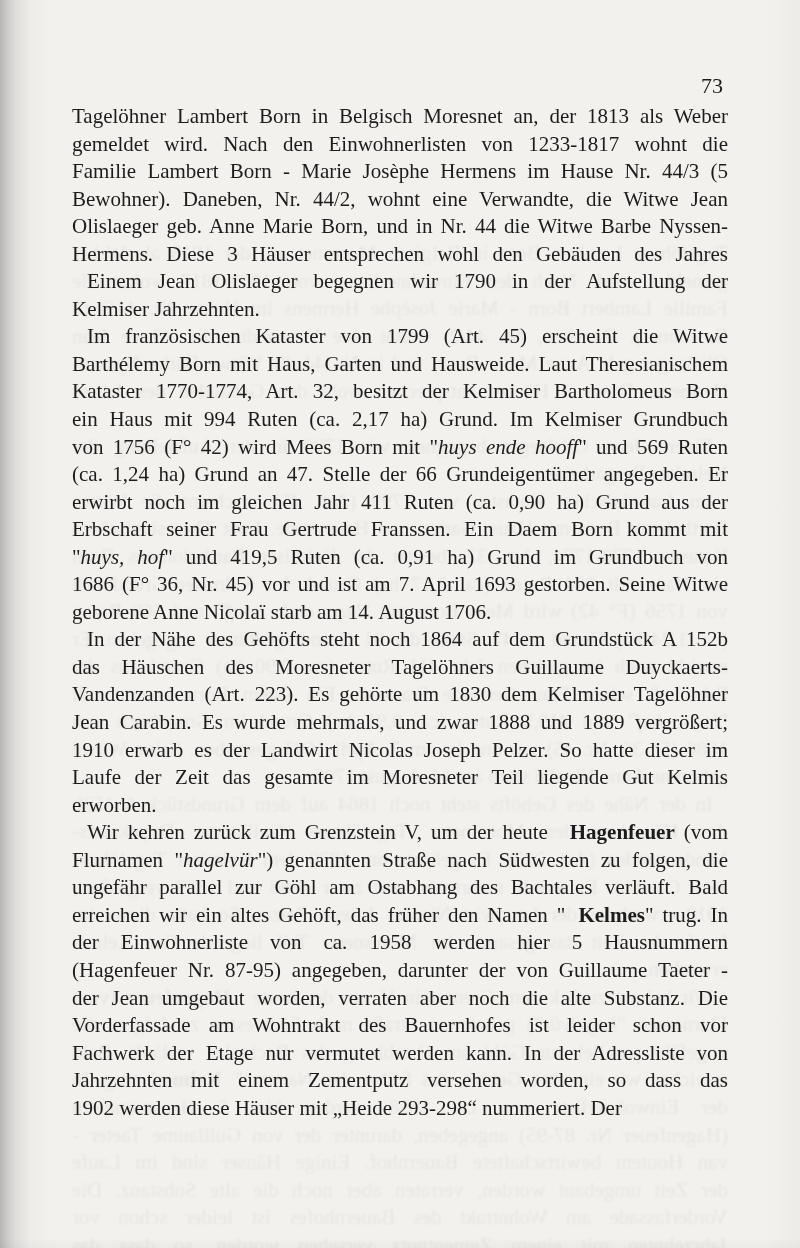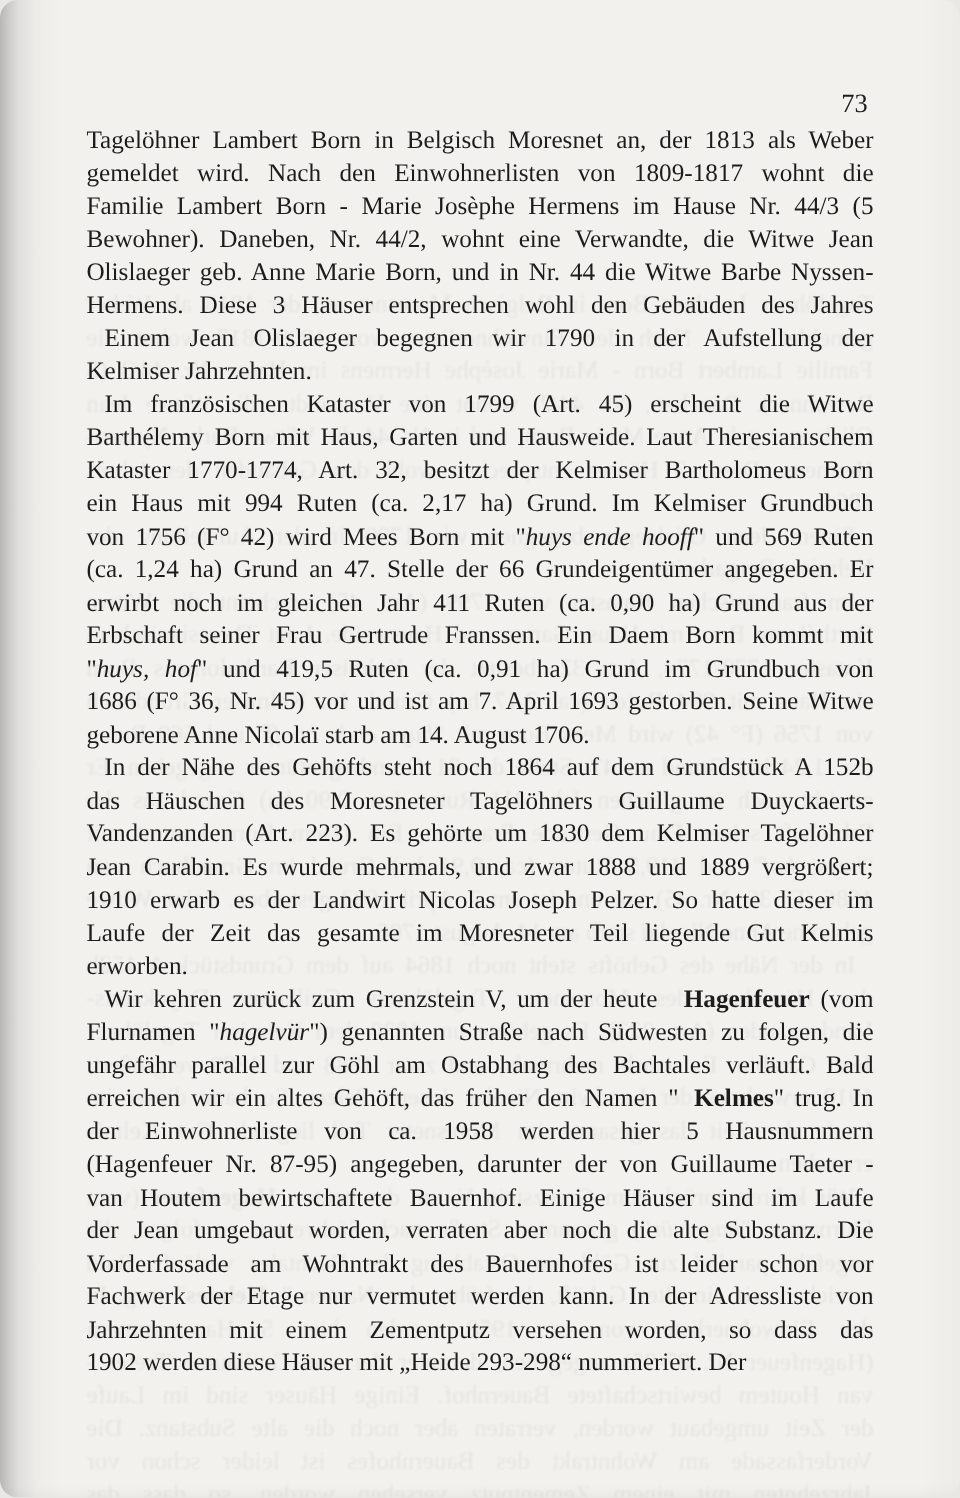--- a/index.html
+++ b/index.html
@@ -11,21 +11,20 @@
     position: relative;
     width: 800px;
     height: 1248px;
     overflow: hidden;
     background:
       linear-gradient(to left, rgba(0,0,0,0.025), rgba(0,0,0,0) 34px),
       linear-gradient(to top, rgba(0,0,0,0.03), rgba(0,0,0,0) 10px),
       linear-gradient(to right, var(--edge, #b7b6b4) 0px, #c9c8c6 6px, #dedddb 15px, #edece9 30px, var(--paper, #f2f1ed) 52px);
     font-family: "Liberation Serif", "DejaVu Serif", serif;
     color: var(--ink, #1c1c1c);
-    border-radius: 15px;
   }
   .content {
     position: absolute;
     left: 72px;
     top: 72px;
     width: 656px;
   }
   .pagenum {
     height: 28px;
     line-height: 28px;
@@ -111,21 +110,21 @@
         <div class="line"><span>der Zeit umgebaut worden, verraten aber noch die alte Substanz. Die</span></div>
         <div class="line"><span>Vorderfassade am Wohntrakt des Bauernhofes ist leider schon vor</span></div>
         <div class="line"><span>Jahrzehnten mit einem Zementputz versehen worden, so dass das</span></div>
       </div>
     </div>
   <div class="content">
     <div class="pagenum">73</div>
     <div id="body-text">
         <div class="para">
           <div class="line"><span>Tagelöhner Lambert Born in Belgisch Moresnet an, der 1813 als Weber</span></div>
-          <div class="line"><span>gemeldet wird. Nach den Einwohnerlisten von 1809-1817 wohnt die</span></div>
+          <div class="line"><span>gemeldet wird. Nach den Einwohnerlisten von 1233-1817 wohnt die</span></div>
           <div class="line"><span>Familie Lambert Born - Marie Josèphe Hermens im Hause Nr. 44/3 (5</span></div>
           <div class="line"><span>Bewohner). Daneben, Nr. 44/2, wohnt eine Verwandte, die Witwe Jean</span></div>
           <div class="line"><span>Olislaeger geb. Anne Marie Born, und in Nr. 44 die Witwe Barbe Nyssen-</span></div>
           <div class="line"><span>Hermens. Diese 3 Häuser entsprechen wohl den Gebäuden des Jahres</span></div>
         </div>
         <div class="para">
           <div class="line indent"><span>Einem Jean Olislaeger begegnen wir 1790 in der Aufstellung der</span></div>
           <div class="line last"><span>Kelmiser Jahrzehnten.</span></div>
         </div>
         <div class="para">
@@ -150,21 +149,20 @@
           <div class="line"><span>Laufe der Zeit das gesamte im Moresneter Teil liegende Gut Kelmis</span></div>
           <div class="line last"><span>erworben.</span></div>
         </div>
         <div class="para">
           <div class="line indent"><span>Wir kehren zurück zum Grenzstein V, um der heute </span><span class="bold">Hagenfeuer</span><span> (vom</span></div>
           <div class="line"><span>Flurnamen "</span><span class="italic">hagelvür</span><span>") genannten Straße nach Südwesten zu folgen, die</span></div>
           <div class="line"><span>ungefähr parallel zur Göhl am Ostabhang des Bachtales verläuft. Bald</span></div>
           <div class="line"><span>erreichen wir ein altes Gehöft, das früher den Namen "</span><span class="bold">Kelmes</span><span>" trug. In</span></div>
           <div class="line"><span>der Einwohnerliste von ca. 1958 werden hier 5 Hausnummern</span></div>
           <div class="line"><span>(Hagenfeuer Nr. 87-95) angegeben, darunter der von Guillaume Taeter -</span></div>
-          <div class="line"><span>van Houtem bewirtschaftete Bauernhof. Einige Häuser sind im Laufe</span></div>
           <div class="line"><span>der Jean umgebaut worden, verraten aber noch die alte Substanz. Die</span></div>
           <div class="line"><span>Vorderfassade am Wohntrakt des Bauernhofes ist leider schon vor</span></div>
           <div class="line"><span>Fachwerk der Etage nur vermutet werden kann. In der Adressliste von</span></div>
           <div class="line"><span>Jahrzehnten mit einem Zementputz versehen worden, so dass das</span></div>
           <div class="line last"><span>1902 werden diese Häuser mit „Heide 293-298“ nummeriert. Der</span></div>
         </div>
       </div>
   </div>
 </div>
 

